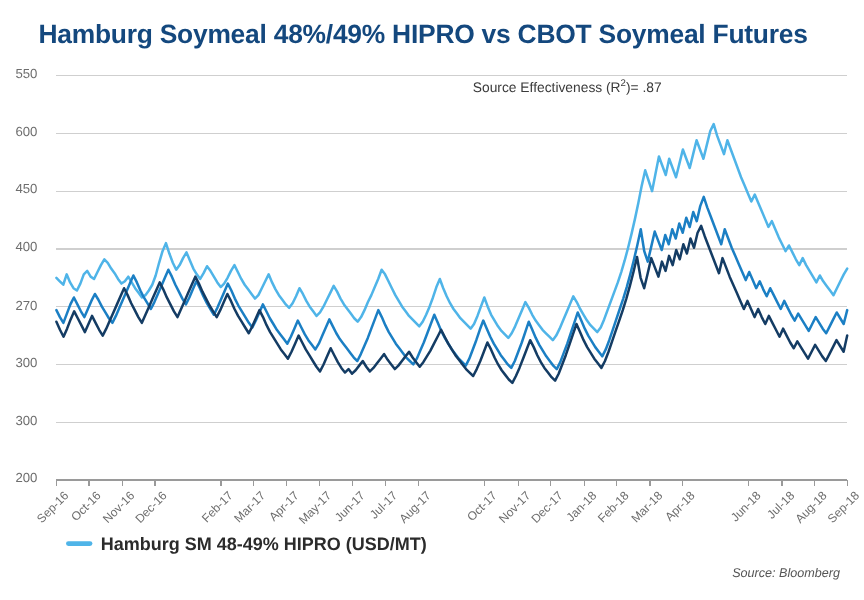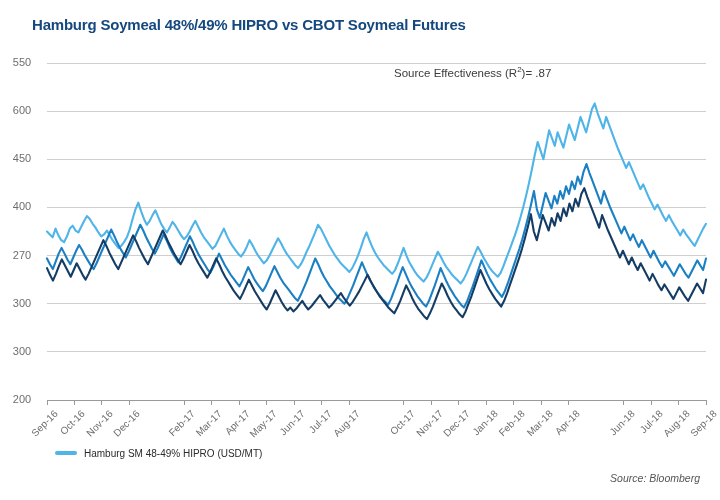--- a/index.html
+++ b/index.html
@@ -5,21 +5,21 @@
   html,body{margin:0;padding:0;}
   body{
     width:720px;height:500px;background:#ffffff;
     font-family:"Liberation Sans", sans-serif;
     overflow:hidden;position:relative;
   }
   #chart-root{position:absolute;left:0;top:0;width:720px;height:500px;}
 
   .chart-title{
     position:absolute;left:32px;top:16px;
-    font-size:15px;font-weight:bold;color:#14487E;
+    font-size:22px;font-weight:bold;color:#14487E;
     letter-spacing:-0.2px;white-space:nowrap;
   }
 
   .annotation{
     position:absolute;left:394px;top:65px;
     font-size:11.5px;color:#3b3b3b;white-space:nowrap;
   }
   .annotation sup{font-size:8px;vertical-align:super;}
 
   .plot-svg{position:absolute;left:0;top:0;}
@@ -39,21 +39,21 @@
   .legend{
     position:absolute;left:0;top:444px;width:720px;height:18px;
   }
   .legend-item{
     position:absolute;top:0;height:18px;
     display:flex;align-items:center;white-space:nowrap;
   }
   .legend-swatch{
     width:22px;height:4px;border-radius:2px;margin-right:7px;flex:none;
   }
-  .legend-label{font-size:10px;color:#2b2b2b;}
+  .legend-label{font-size:15px;color:#2b2b2b;font-weight:bold;}
 
   .source{
     position:absolute;right:20px;top:472px;
     font-size:10.5px;color:#555;font-style:italic;white-space:nowrap;text-align:right;
   }
 </style>
 </head>
 <body>
 
 <div id="chart-root">

